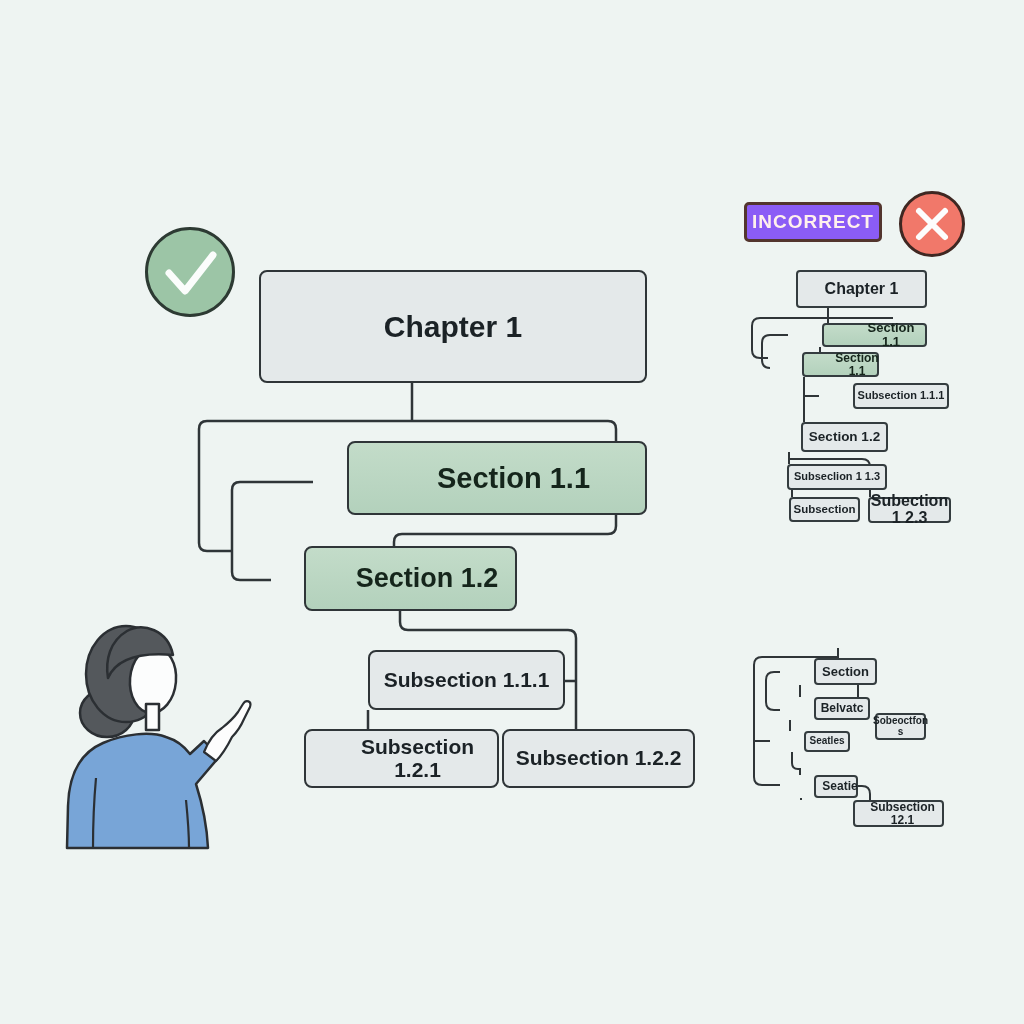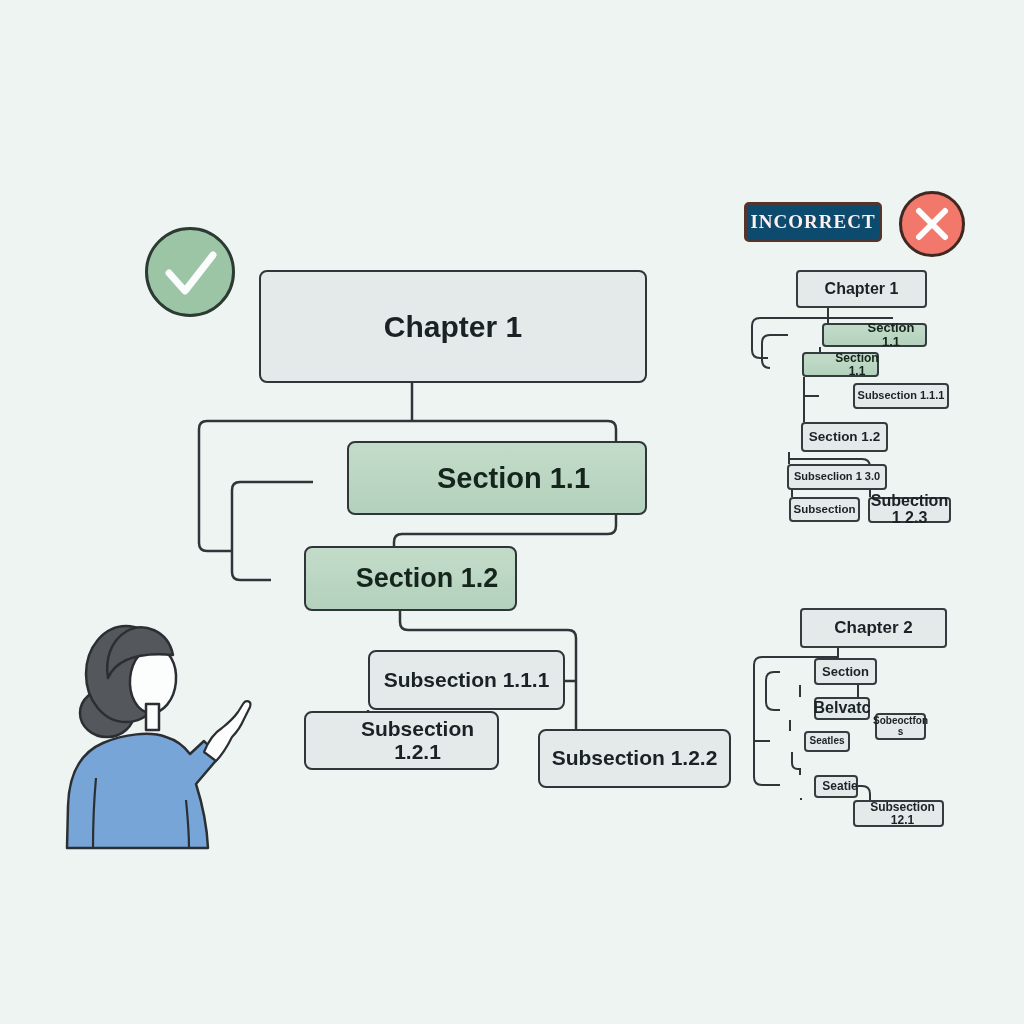--- a/index.html
+++ b/index.html
@@ -14,22 +14,22 @@
     display:flex; align-items:center; justify-content:center;
     border:2.5px solid #2f3538; border-radius:8px;
     background:#e4e9ea; color:#1b2226; font-weight:700;
     text-align:center; line-height:1.05; z-index:3;margin-left:34px;
   }
   .node.green { background:linear-gradient(180deg,#c3dcc9,#b3d1bc); color:#15251b;padding-left:33px; }
   .node.sm { border-width:2px; border-radius:4px; border-color:#343c3f; }
   .badge {
     position:absolute; box-sizing:border-box; z-index:4;
     display:flex; align-items:center; justify-content:center;
-    background:#0c4a6e; border:3px solid #53352e; border-radius:5px;
-    color:#fff0ed; font-weight:700; letter-spacing:1px;font-family:Liberation Serif, serif;
+    background:#8b5cf6; border:3px solid #53352e; border-radius:5px;
+    color:#fff0ed; font-weight:700; letter-spacing:1px;
   }
   .circle {
     position:absolute; box-sizing:border-box; border-radius:50%; z-index:5;
   }
   .circle.good { background:#9cc5a6; border:3px solid #2d3a33; }
   .circle.bad  { background:#f1786a; border:3px solid #3f2722; }
 </style>
 </head>
 <body>
 <div class="stage">
@@ -70,48 +70,47 @@
       <path d="M 792,752 L 792,763 Q 792,769 798,769 L 800,769 L 800,775"></path>
       <path d="M 824,786 L 862,786 Q 870,786 870,794 L 870,800"></path>
       <path d="M 801,798 L 801,800"></path>
     </g>
   </svg>
 
   <div class="node" style="left:225px; top:270px; width:388px; height:113px; font-size:30px;">Chapter 1</div>
   <div class="node green" style="left:313px; top:441px; width:300px; height:74px; font-size:29px;">Section 1.1</div>
   <div class="node green" style="left:270px; top:546px; width:213px; height:65px; font-size:27px;">Section 1.2</div>
   <div class="node" style="left:334px; top:650px; width:197px; height:60px; font-size:21px;">Subsection 1.1.1</div>
-  <div class="node" style="left:270px; top:711px; width:195px; height:59px; font-size:21px;padding-left:32px;">Subsection 1.2.1</div>
-  <div class="node" style="left:504px; top:729px; width:193px; height:59px; font-size:21px;">Subsection 1.2.2</div>
+  <div class="node" style="left:270px; top:729px; width:195px; height:59px; font-size:21px;padding-left:32px;">Subsection 1.2.1</div>
+  <div class="node" style="left:468px; top:729px; width:193px; height:59px; font-size:21px;">Subsection 1.2.2</div>
 
   <div class="circle good" style="left:145px; top:227px; width:90px; height:90px;">
     <svg viewBox="0 0 90 90" style="position:absolute;left:-3px;top:-3px;width:90px;height:90px;">
       <path d="M 24,46 L 40,64 L 68,28" fill="none" stroke="#fbfdfc" stroke-width="7" stroke-linecap="round" stroke-linejoin="round"></path>
     </svg>
   </div>
 
   <div class="badge" style="left:744px; top:202px; width:138px; height:40px; font-size:19px;">INCORRECT</div>
   <div class="circle bad" style="left:899px; top:191px; width:66px; height:66px;">
     <svg viewBox="0 0 66 66" style="position:absolute;left:-3px;top:-3px;width:66px;height:66px;">
       <path d="M 20,20 L 46,46 M 46,20 L 20,46" fill="none" stroke="#fdfdfd" stroke-width="6" stroke-linecap="round"></path>
     </svg>
   </div>
 
   <div class="node sm" style="left:762px; top:270px; width:131px; height:38px; font-size:16px;">Chapter 1</div>
   <div class="node sm green" style="left:788px; top:323px; width:105px; height:24px; font-size:13px;">Section 1.1</div>
   <div class="node sm green" style="left:768px; top:352px; width:77px; height:25px; font-size:12px;">Section 1.1</div>
   <div class="node sm" style="left:819px; top:383px; width:96px; height:26px; font-size:11px;">Subsection 1.1.1</div>
   <div class="node sm" style="left:767px; top:422px; width:87px; height:30px; font-size:13.5px;">Section 1.2</div>
-  <div class="node sm" style="left:753px; top:464px; width:100px; height:26px; font-size:11px;">Subseclion 1 3.0</div>
+  <div class="node sm" style="left:753px; top:464px; width:100px; height:26px; font-size:11px;">Subseclion 1 1.3</div>
   <div class="node sm" style="left:755px; top:497px; width:71px; height:25px; font-size:11.5px;">Subsection</div>
   <div class="node sm" style="left:834px; top:497px; width:83px; height:26px; font-size:16px;">Subection 1 2.3</div>
 
-  <div class="node sm" style="left:766px; top:608px; width:147px; height:40px; font-size:17px;">Chapter 2</div>
   <div class="node sm" style="left:780px; top:658px; width:63px; height:27px; font-size:13px;">Section</div>
-  <div class="node sm" style="left:780px; top:697px; width:56px; height:23px; font-size:16px;">Belvatc</div>
+  <div class="node sm" style="left:780px; top:697px; width:56px; height:23px; font-size:12px;">Belvatc</div>
   <div class="node sm" style="left:841px; top:713px; width:51px; height:27px; font-size:10px;">Sobeoctfon s</div>
   <div class="node sm" style="left:770px; top:731px; width:46px; height:21px; font-size:10px;">Seatles</div>
   <div class="node sm" style="left:780px; top:775px; width:44px; height:23px; font-size:12px;padding-left:8px;">Seatie</div>
   <div class="node sm" style="left:819px; top:800px; width:91px; height:27px; font-size:12px;padding-left:8px;">Subsection 12.1</div>
 
   <svg class="layer" viewBox="0 0 1024 1024" style="z-index:2;">
     <g stroke="#2b2f33" stroke-width="2.5" stroke-linejoin="round">
 
       <ellipse cx="107" cy="713" rx="27" ry="24" fill="#54585c"></ellipse>
       <ellipse cx="126" cy="674" rx="40" ry="48" fill="#54585c"></ellipse>

